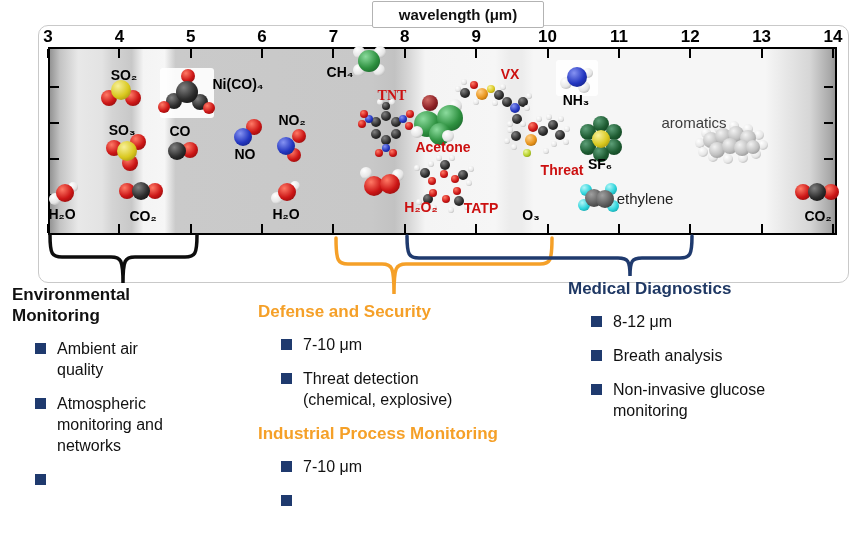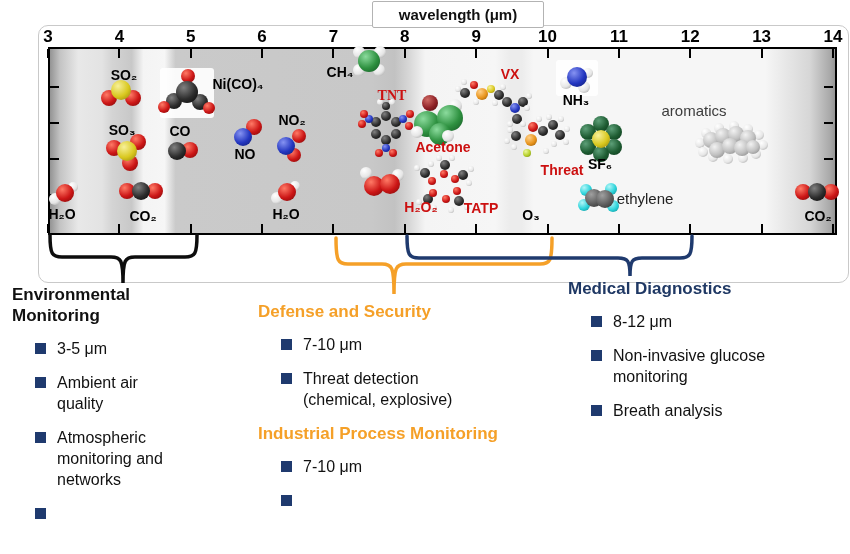--- a/index.html
+++ b/index.html
@@ -39,21 +39,21 @@
   .tick-right{width:9px;height:2px;left:824px;}
   .mol-bg{position:absolute;background:rgba(255,255,255,.9);border-radius:3px;z-index:2;}
   .molecule{position:absolute;width:0;height:0;z-index:3;}
   .atom{position:absolute;border-radius:50%;display:block;}
   .mol-label{
     position:absolute;transform:translate(-50%,-50%);z-index:4;
     font-size:14px;font-weight:bold;white-space:nowrap;
   }
   .lc-k{color:#000;}
   .lc-r{color:#cc1010;}
-  .lc-g{color:#3c3c3c;font-weight:normal;font-size:15px;}
+  .lc-g{color:#3c3c3c;font-weight:normal;font-size:15px;margin-top:12px;}
   .lc-n{color:#222;font-weight:normal;font-size:15px;}
   .brace{position:absolute;z-index:5;overflow:visible;}
   .col{position:absolute;z-index:6;}
   .col h3{margin:0 0 12px 0;font-size:17px;line-height:21px;font-weight:bold;white-space:pre-line;}
   .head-env{color:#111;}
   .head-orange{color:#f5a028;}
   .head-navy{color:#1f3864;}
   .bullet{display:flex;margin:0 0 13px 23px;}
   .sq{flex:none;width:11px;height:11px;background:#1f3a6e;margin:5px 11px 0 0;}
   .bt{font-size:16px;line-height:21px;color:#111;white-space:pre-line;}
@@ -355,24 +355,20 @@
       <svg width="291" height="46" class="brace" style="left: 404px; top: 234px;">
         <path d="M3,2 C3,21 5,24 15,24 L214,24 C224,24 226,27 226,42 C226,27 228,24 238,24 L276,24 C286,24 288,21 288,2" fill="none" stroke="#1f3a6e" stroke-width="3.5" stroke-linecap="round"></path>
       </svg>
     </div>
 
   <div class="col" style="left:12px;top:284px;width:240px;">
     <h3 class="head-env">Environmental
 Monitoring</h3>
     <div class="bullet">
         <span class="sq"></span>
-        <span class="bt">3-5 μm</span>
-      </div>
-    <div class="bullet">
-        <span class="sq"></span>
         <span class="bt">Ambient air
 quality</span>
       </div>
     <div class="bullet">
         <span class="sq"></span>
         <span class="bt">Atmospheric
 monitoring and
 networks</span>
       </div>
     <div class="bullet">
@@ -402,22 +398,22 @@
   </div>
 
   <div class="col" style="left:568px;top:278px;width:275px;">
     <h3 class="head-navy">Medical Diagnostics</h3>
     <div class="bullet">
         <span class="sq"></span>
         <span class="bt">8-12 μm</span>
       </div>
     <div class="bullet">
         <span class="sq"></span>
+        <span class="bt">Breath analysis</span>
+      </div>
+    <div class="bullet">
+        <span class="sq"></span>
         <span class="bt">Non-invasive glucose
 monitoring</span>
       </div>
-    <div class="bullet">
-        <span class="sq"></span>
-        <span class="bt">Breath analysis</span>
-      </div>
   </div>
 
 </div>
 
 </body></html>

